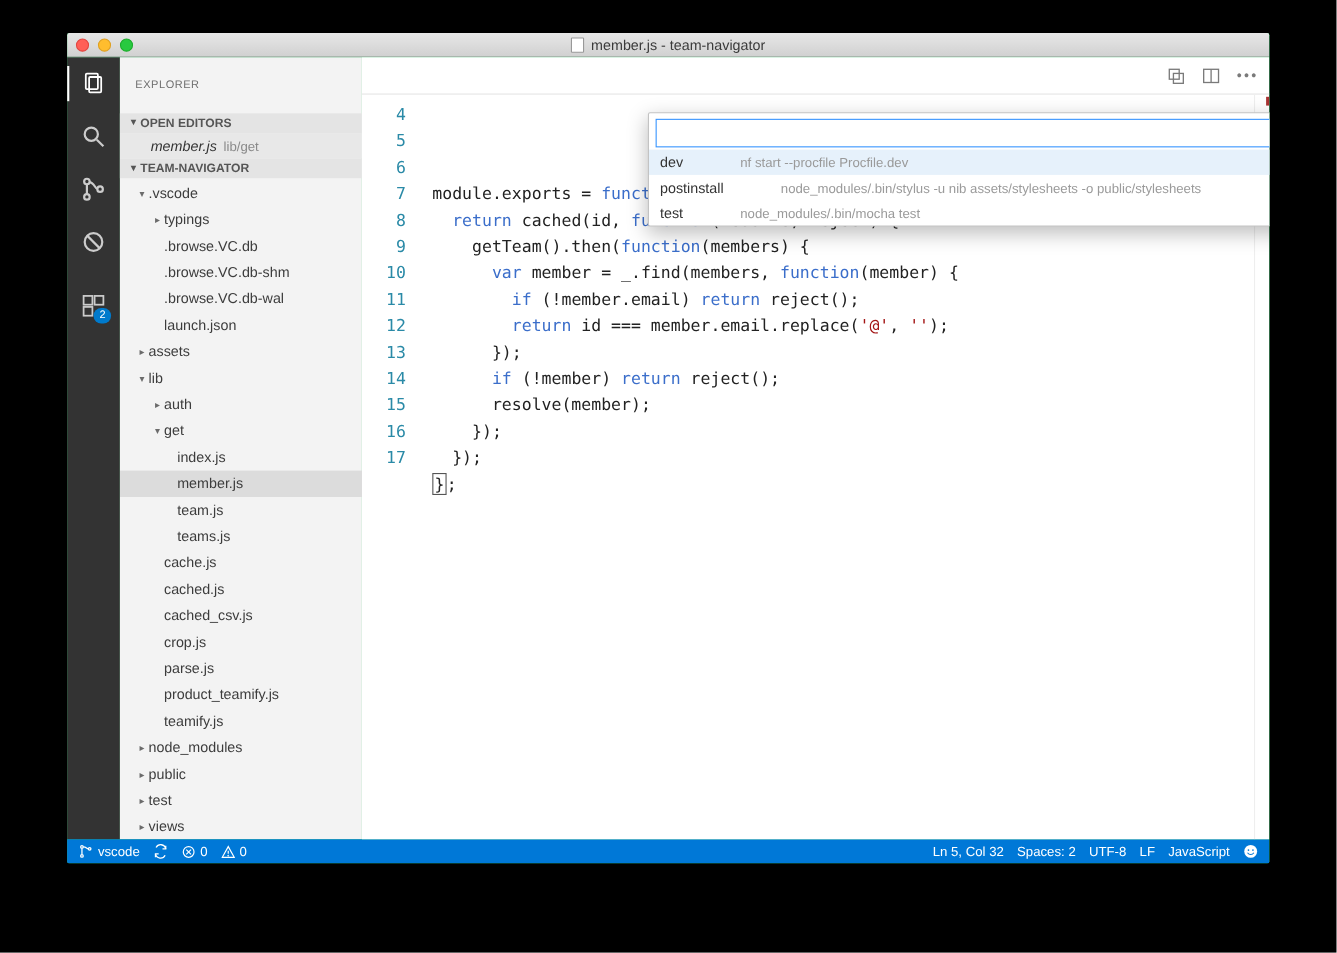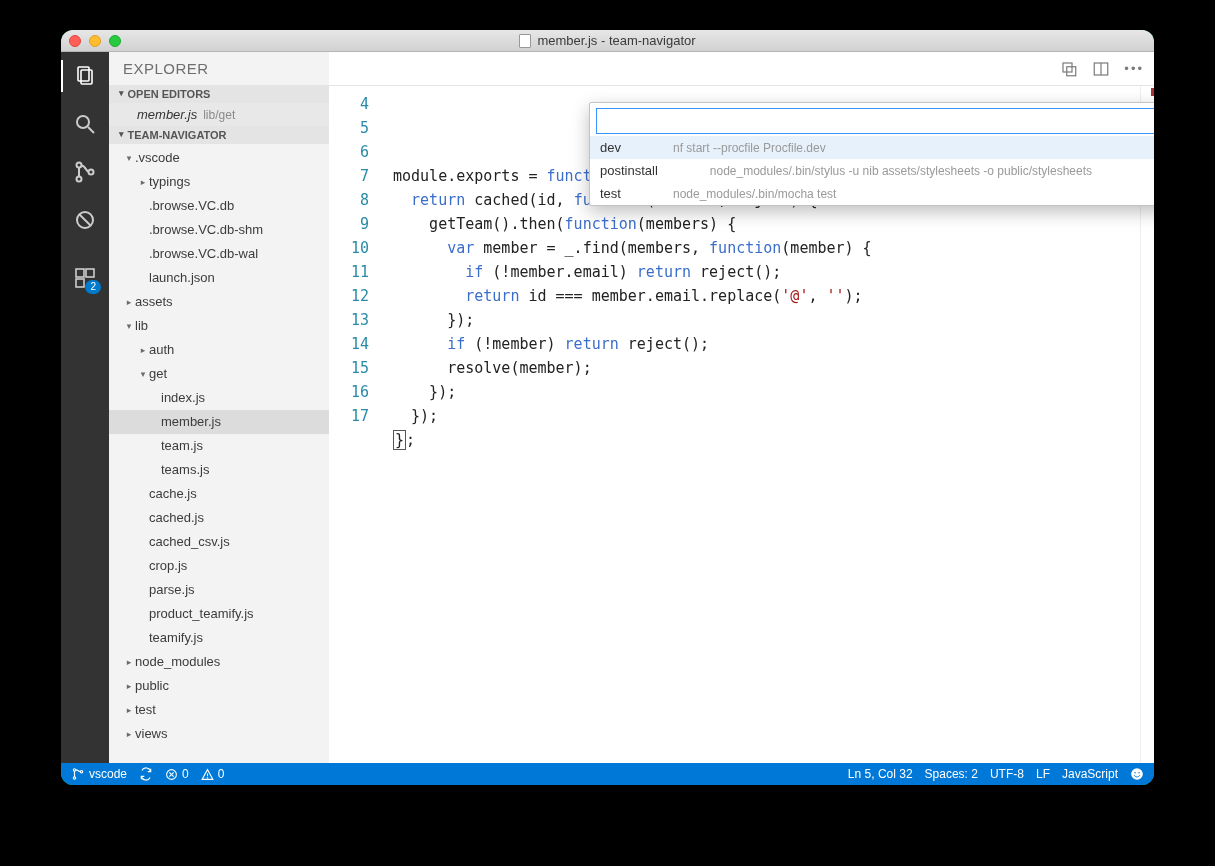--- a/index.html
+++ b/index.html
@@ -9,21 +9,21 @@
   font-size: 13px;
   display: flex;
   justify-content: center;
   align-items: flex-start;
 }
 .window {
   width: 1093px;
   height: 755px;
   margin-top: 30px;
   background: #22c55e;
-  border-radius: 12px;
+  border-radius: 2px;
   overflow: hidden;
   display: flex;
   flex-direction: column;
   box-shadow: 0 10px 40px rgba(0,0,0,.5);
 }
 .titlebar {
   height: 22px;
   background: linear-gradient(#e7e7e7,#d1d1d1);
   display: flex;
   align-items: center;
@@ -42,21 +42,21 @@
 .activity-bar{
   width:48px; background:#333333; display:flex; flex-direction:column; align-items:center; padding-top:10px; gap:20px;
 }
 .activity-bar .aicon{ width:28px; height:28px; color:#ccc; display:flex; align-items:center; justify-content:center; position:relative; cursor:pointer;}
 .activity-bar .aicon.active{ color:#fff; }
 .activity-bar .aicon.active::before{ content:""; position:absolute; left:-10px; top:-2px; bottom:-2px; width:2px; background:#fff;}
 .badge{ position:absolute; bottom:-2px; right:-2px; background:#007acc; color:#fff; font-size:10px; border-radius:8px; padding:0 5px; line-height:14px;}
 .sidebar{
   width:220px; background:#f3f3f3; display:flex; flex-direction:column; font-size:13px; color:#444;
 }
-.sidebar-title{ padding:8px 14px; font-size:15px; letter-spacing:.5px; color:#6e6e6e; }
+.sidebar-title{ padding:20px 14px; font-size:10px; letter-spacing:.5px; color:#6e6e6e; }
 .section-header{
   background:#e4e4e4; padding:3px 10px; font-size:11px; font-weight:700; color:#555; display:flex; align-items:center; gap:4px; cursor:pointer;
 }
 .tri{ font-size:9px; display:inline-block; transform:translateY(-1px);}
 .open-file{ padding:4px 10px 4px 28px; background:#e8e8e8; font-style:italic; color:#333; display:flex; align-items:center; gap:6px;}
 .open-file .path{ color:#8a8a8a; font-style:normal; font-size:12px;}
 .tree{ flex:1; overflow:auto; padding:2px 0 8px 0;}
 .tree-item{ padding:2px 0 2px 0; display:flex; align-items:center; color:#3c3c3c; cursor:pointer; line-height:20px; white-space:nowrap;}
 .tree-item.selected{ background:#dcdcdc;}
 .tree-item .arrow{ width:12px; font-size:9px; color:#6b6b6b; text-align:center;}

